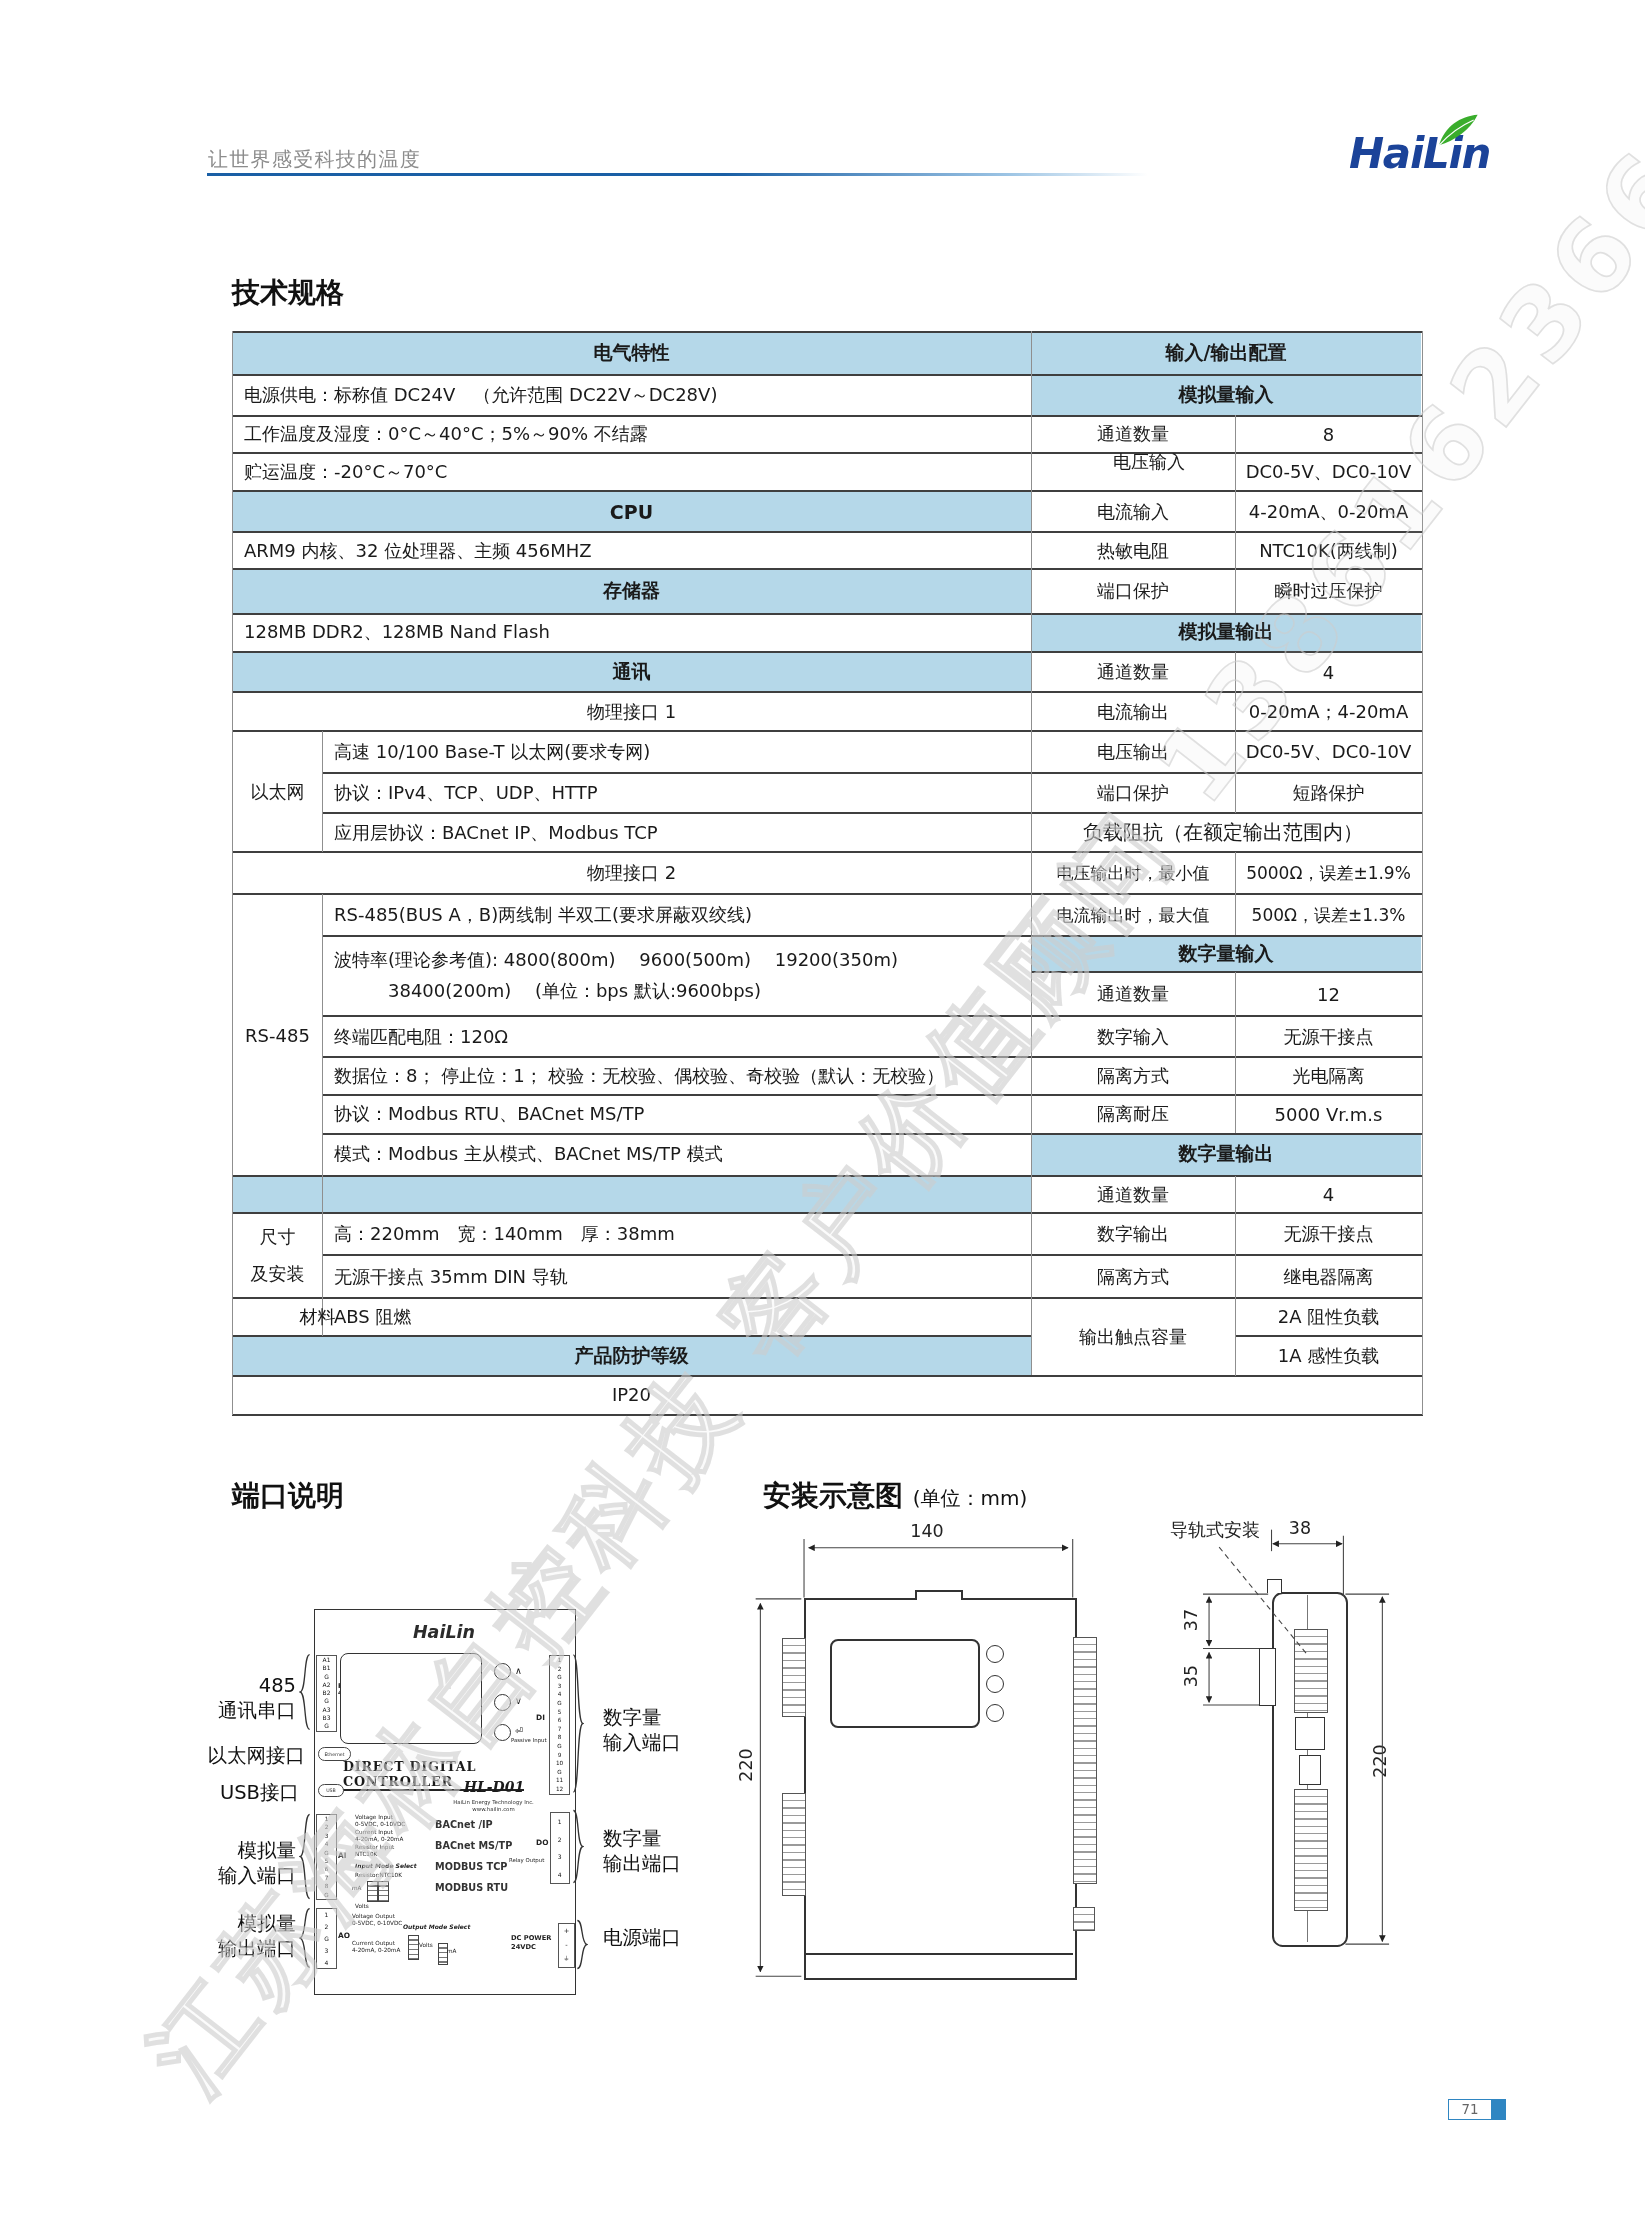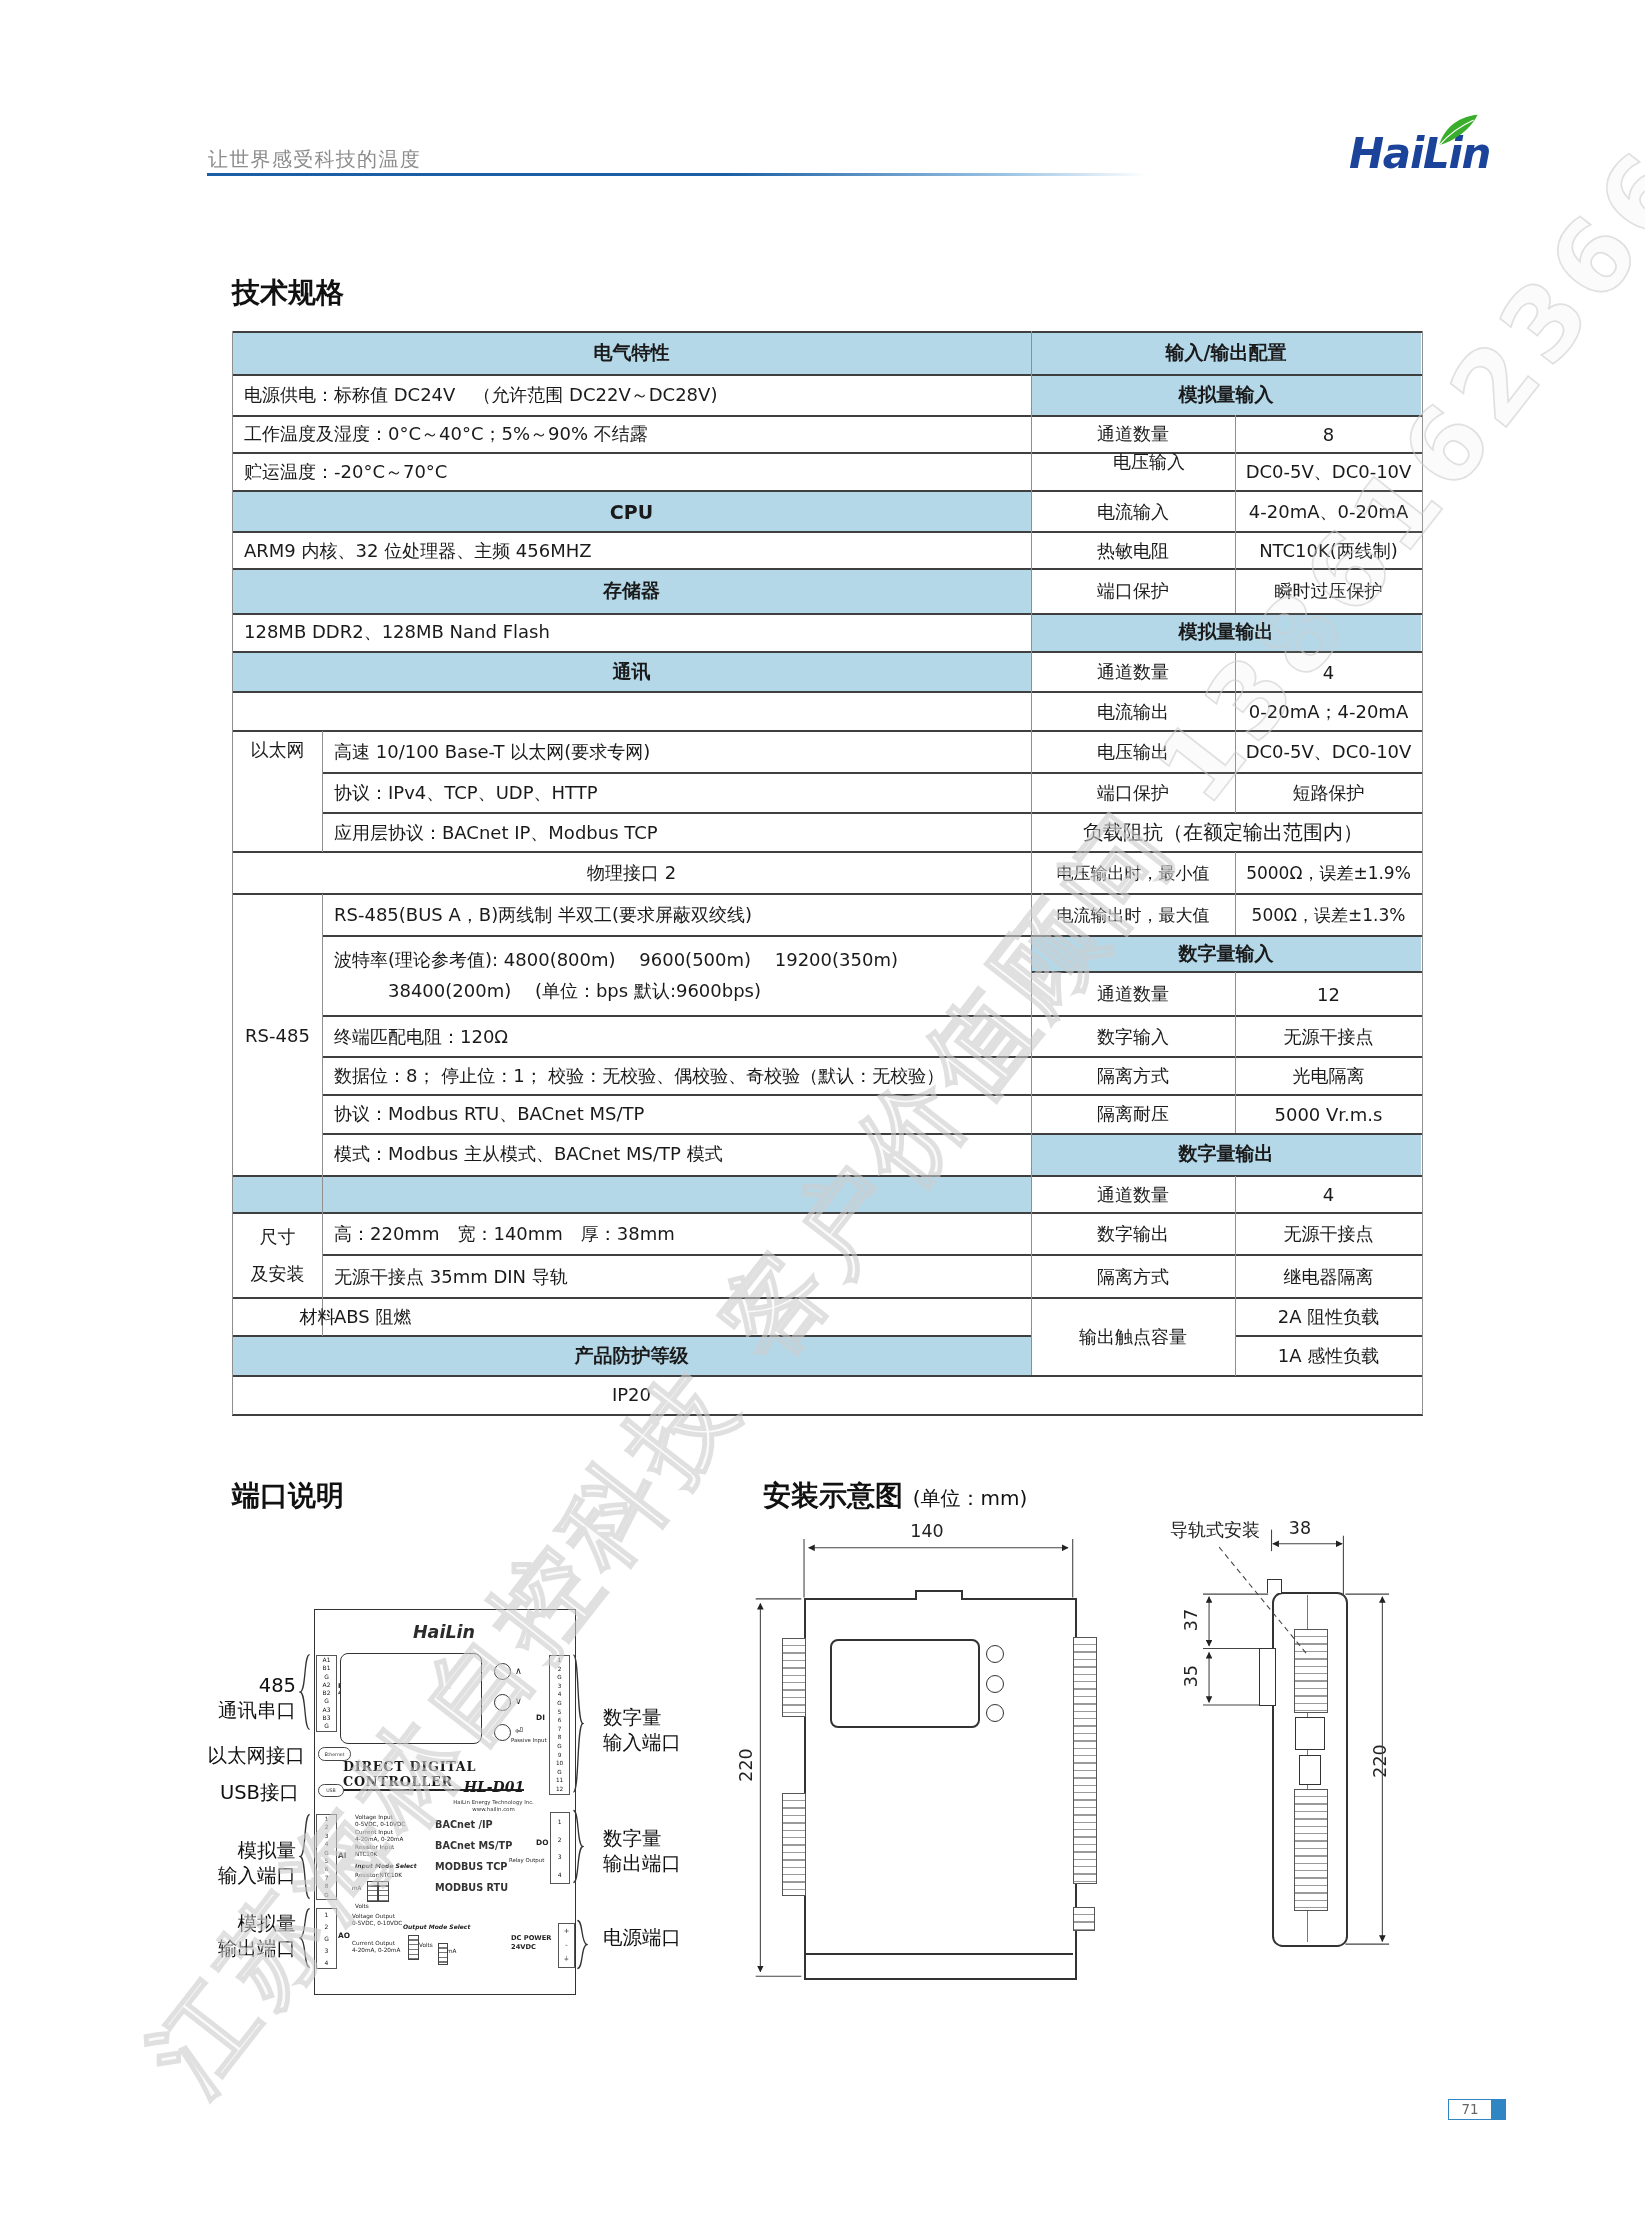--- a/index.html
+++ b/index.html
@@ -120,21 +120,22 @@
 
   <div class="cell c b" style="left:232px;top:331px;width:799px;height:44px;">电气特性</div>
   <div class="cell l" style="left:232px;top:375px;width:799px;height:40px;">电源供电：标称值 DC24V　（允许范围 DC22V～DC28V)</div>
   <div class="cell l" style="left:232px;top:415px;width:799px;height:38px;">工作温度及湿度：0°C～40°C；5%～90% 不结露</div>
   <div class="cell l" style="left:232px;top:453px;width:799px;height:38px;">贮运温度：-20°C～70°C</div>
   <div class="cell c b" style="left:232px;top:491px;width:799px;height:41px;">CPU</div>
   <div class="cell l" style="left:232px;top:532px;width:799px;height:37px;">ARM9 内核、32 位处理器、主频 456MHZ</div>
   <div class="cell c b" style="left:232px;top:569px;width:799px;height:44px;">存储器</div>
   <div class="cell l" style="left:232px;top:613px;width:799px;height:38px;">128MB DDR2、128MB Nand Flash</div>
   <div class="cell c b" style="left:232px;top:652px;width:799px;height:40px;">通讯</div>
-  <div class="cell c" style="left:232px;top:689px;width:91px;height:121px;">以太网</div>
+  <div class="cell c" style="left:232px;top:692px;width:799px;height:39px;">物理接口 1</div>
+  <div class="cell c" style="left:232px;top:731px;width:91px;height:121px;">以太网</div>
   <div class="cell l" style="left:322px;top:731px;width:709px;height:42px;">高速 10/100 Base-T 以太网(要求专网)</div>
   <div class="cell l" style="left:322px;top:773px;width:709px;height:40px;">协议：IPv4、TCP、UDP、HTTP</div>
   <div class="cell l" style="left:322px;top:813px;width:709px;height:39px;">应用层协议：BACnet IP、Modbus TCP</div>
   <div class="cell c" style="left:232px;top:852px;width:799px;height:42px;">物理接口 2</div>
   <div class="cell c" style="left:232px;top:894px;width:91px;height:282px;">RS-485</div>
   <div class="cell l" style="left:322px;top:894px;width:709px;height:42px;">RS-485(BUS A，B)两线制 半双工(要求屏蔽双绞线)</div>
   <div class="cell two" style="left:322px;top:935px;width:709px;height:81px;">
     <span style="margin-left:12px;">波特率(理论参考值): 4800(800m)　 9600(500m)　 19200(350m)</span>
     <span style="margin-left:66px;">38400(200m)　 (单位：bps 默认:9600bps)</span>
   </div>

